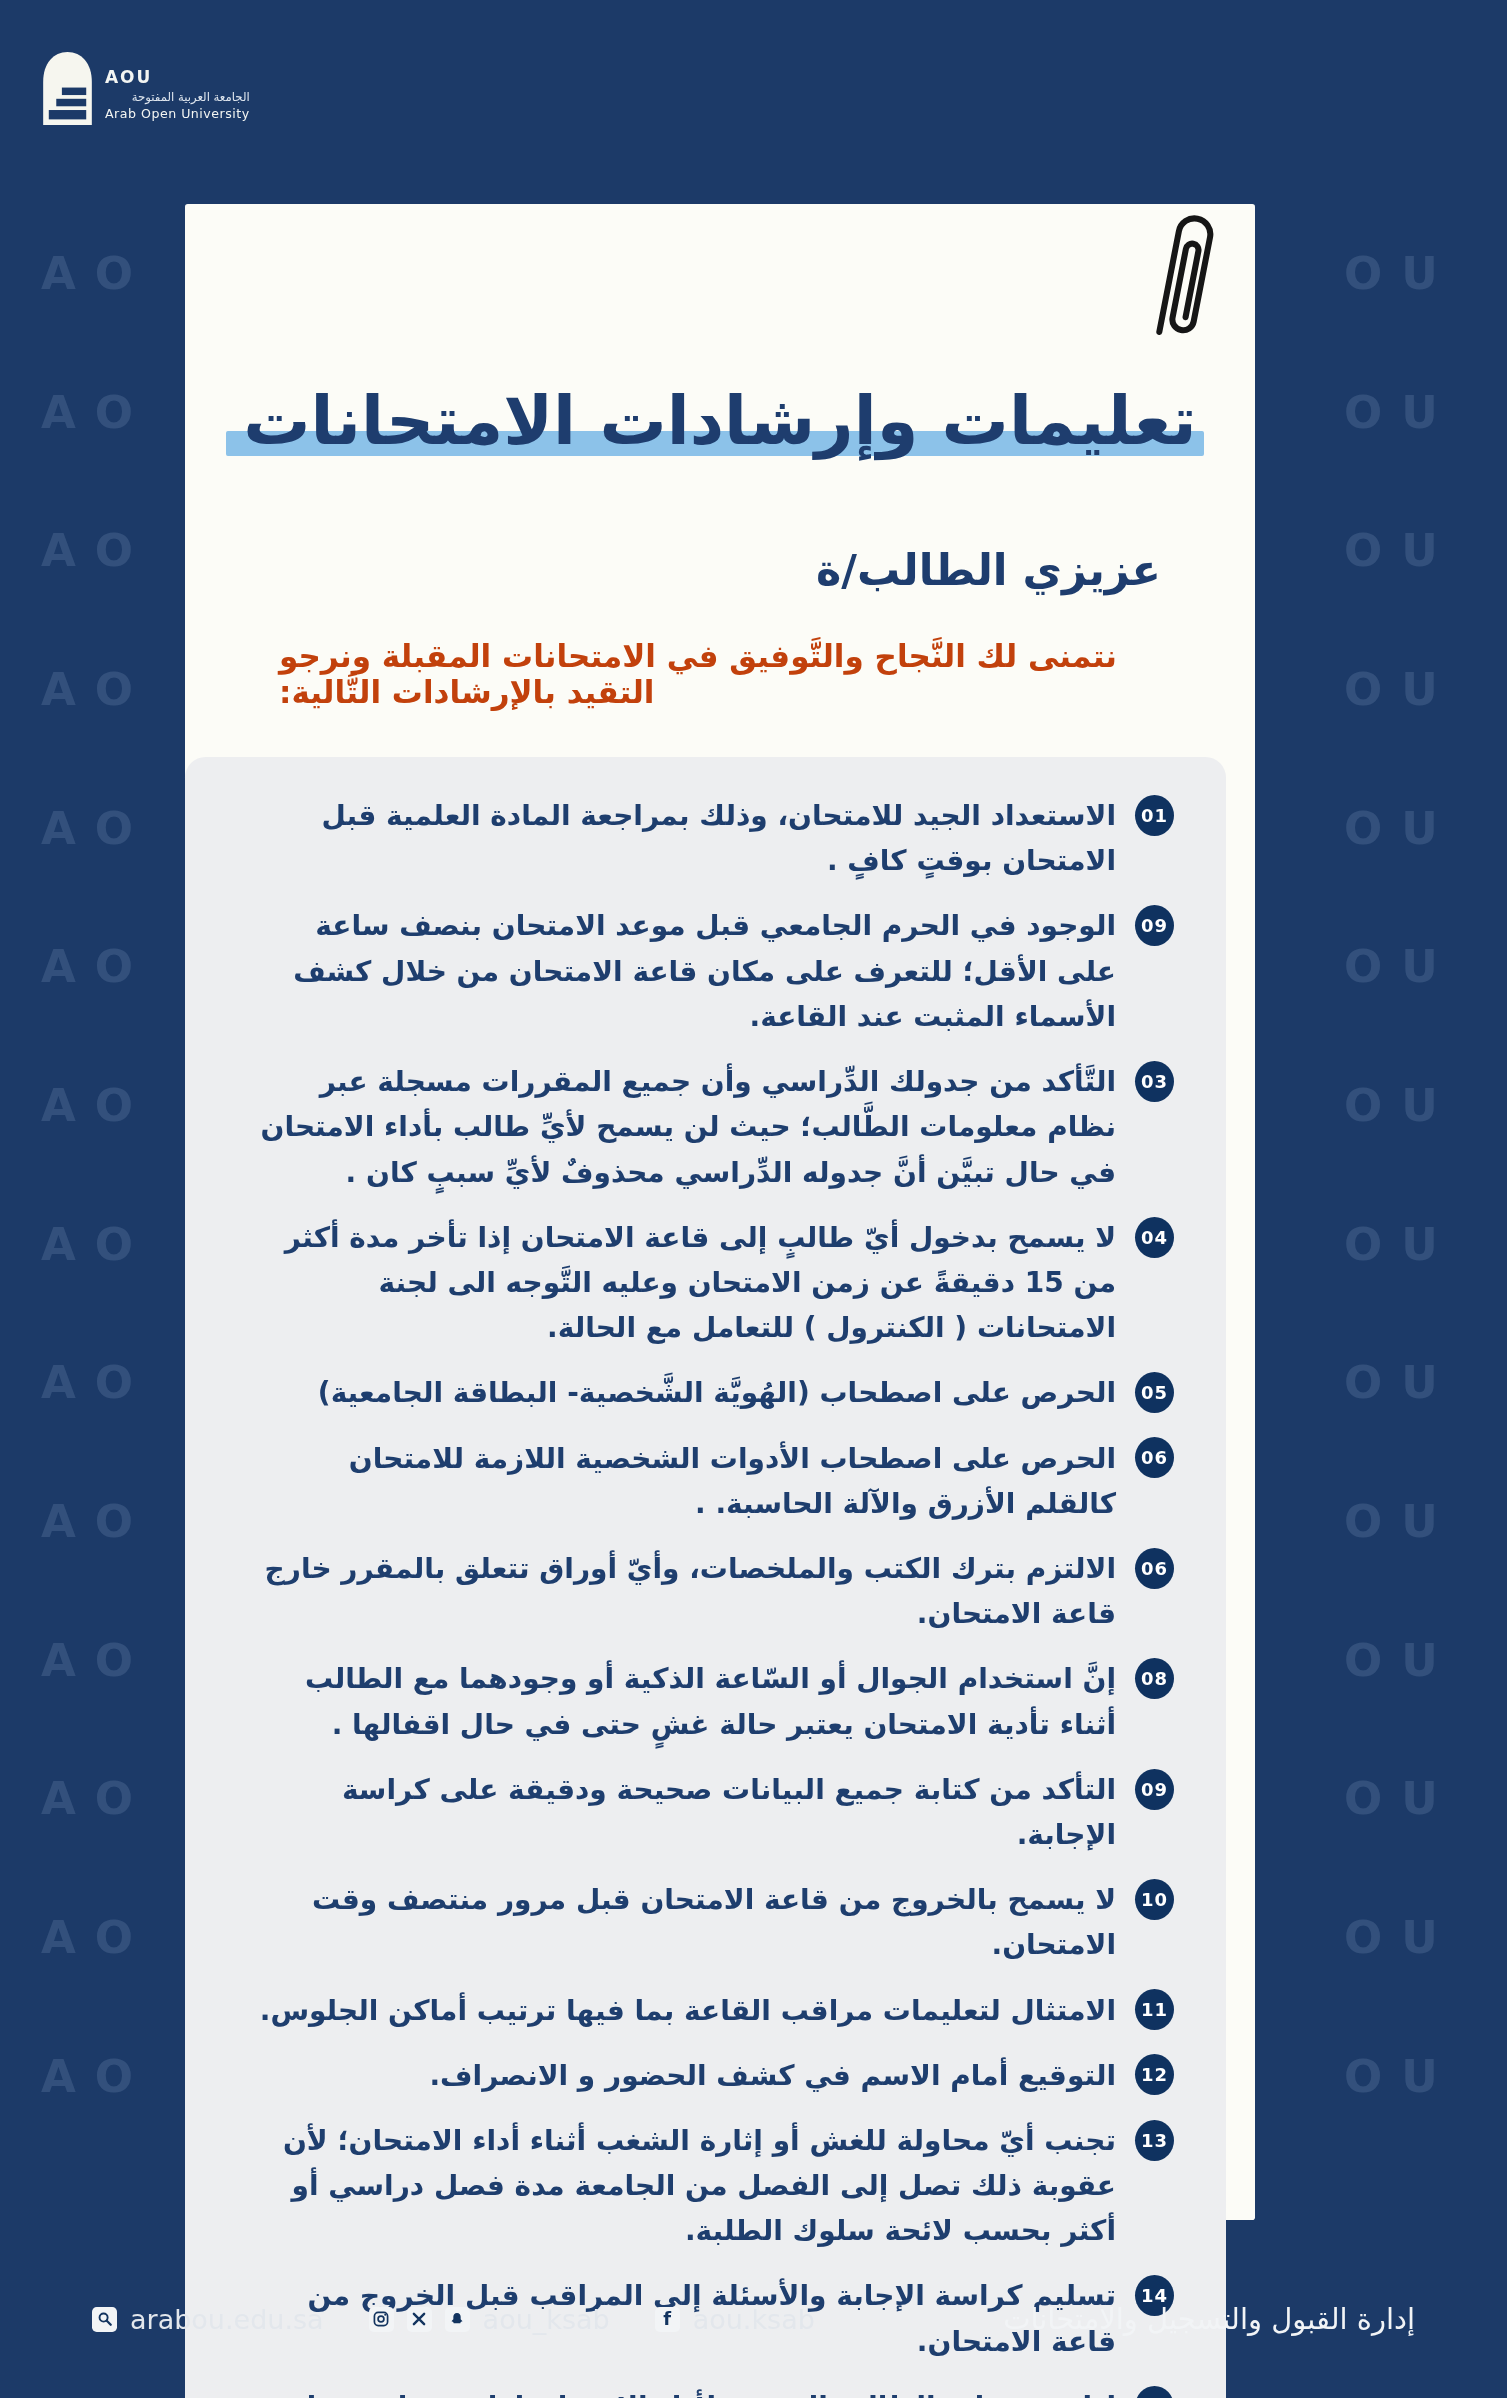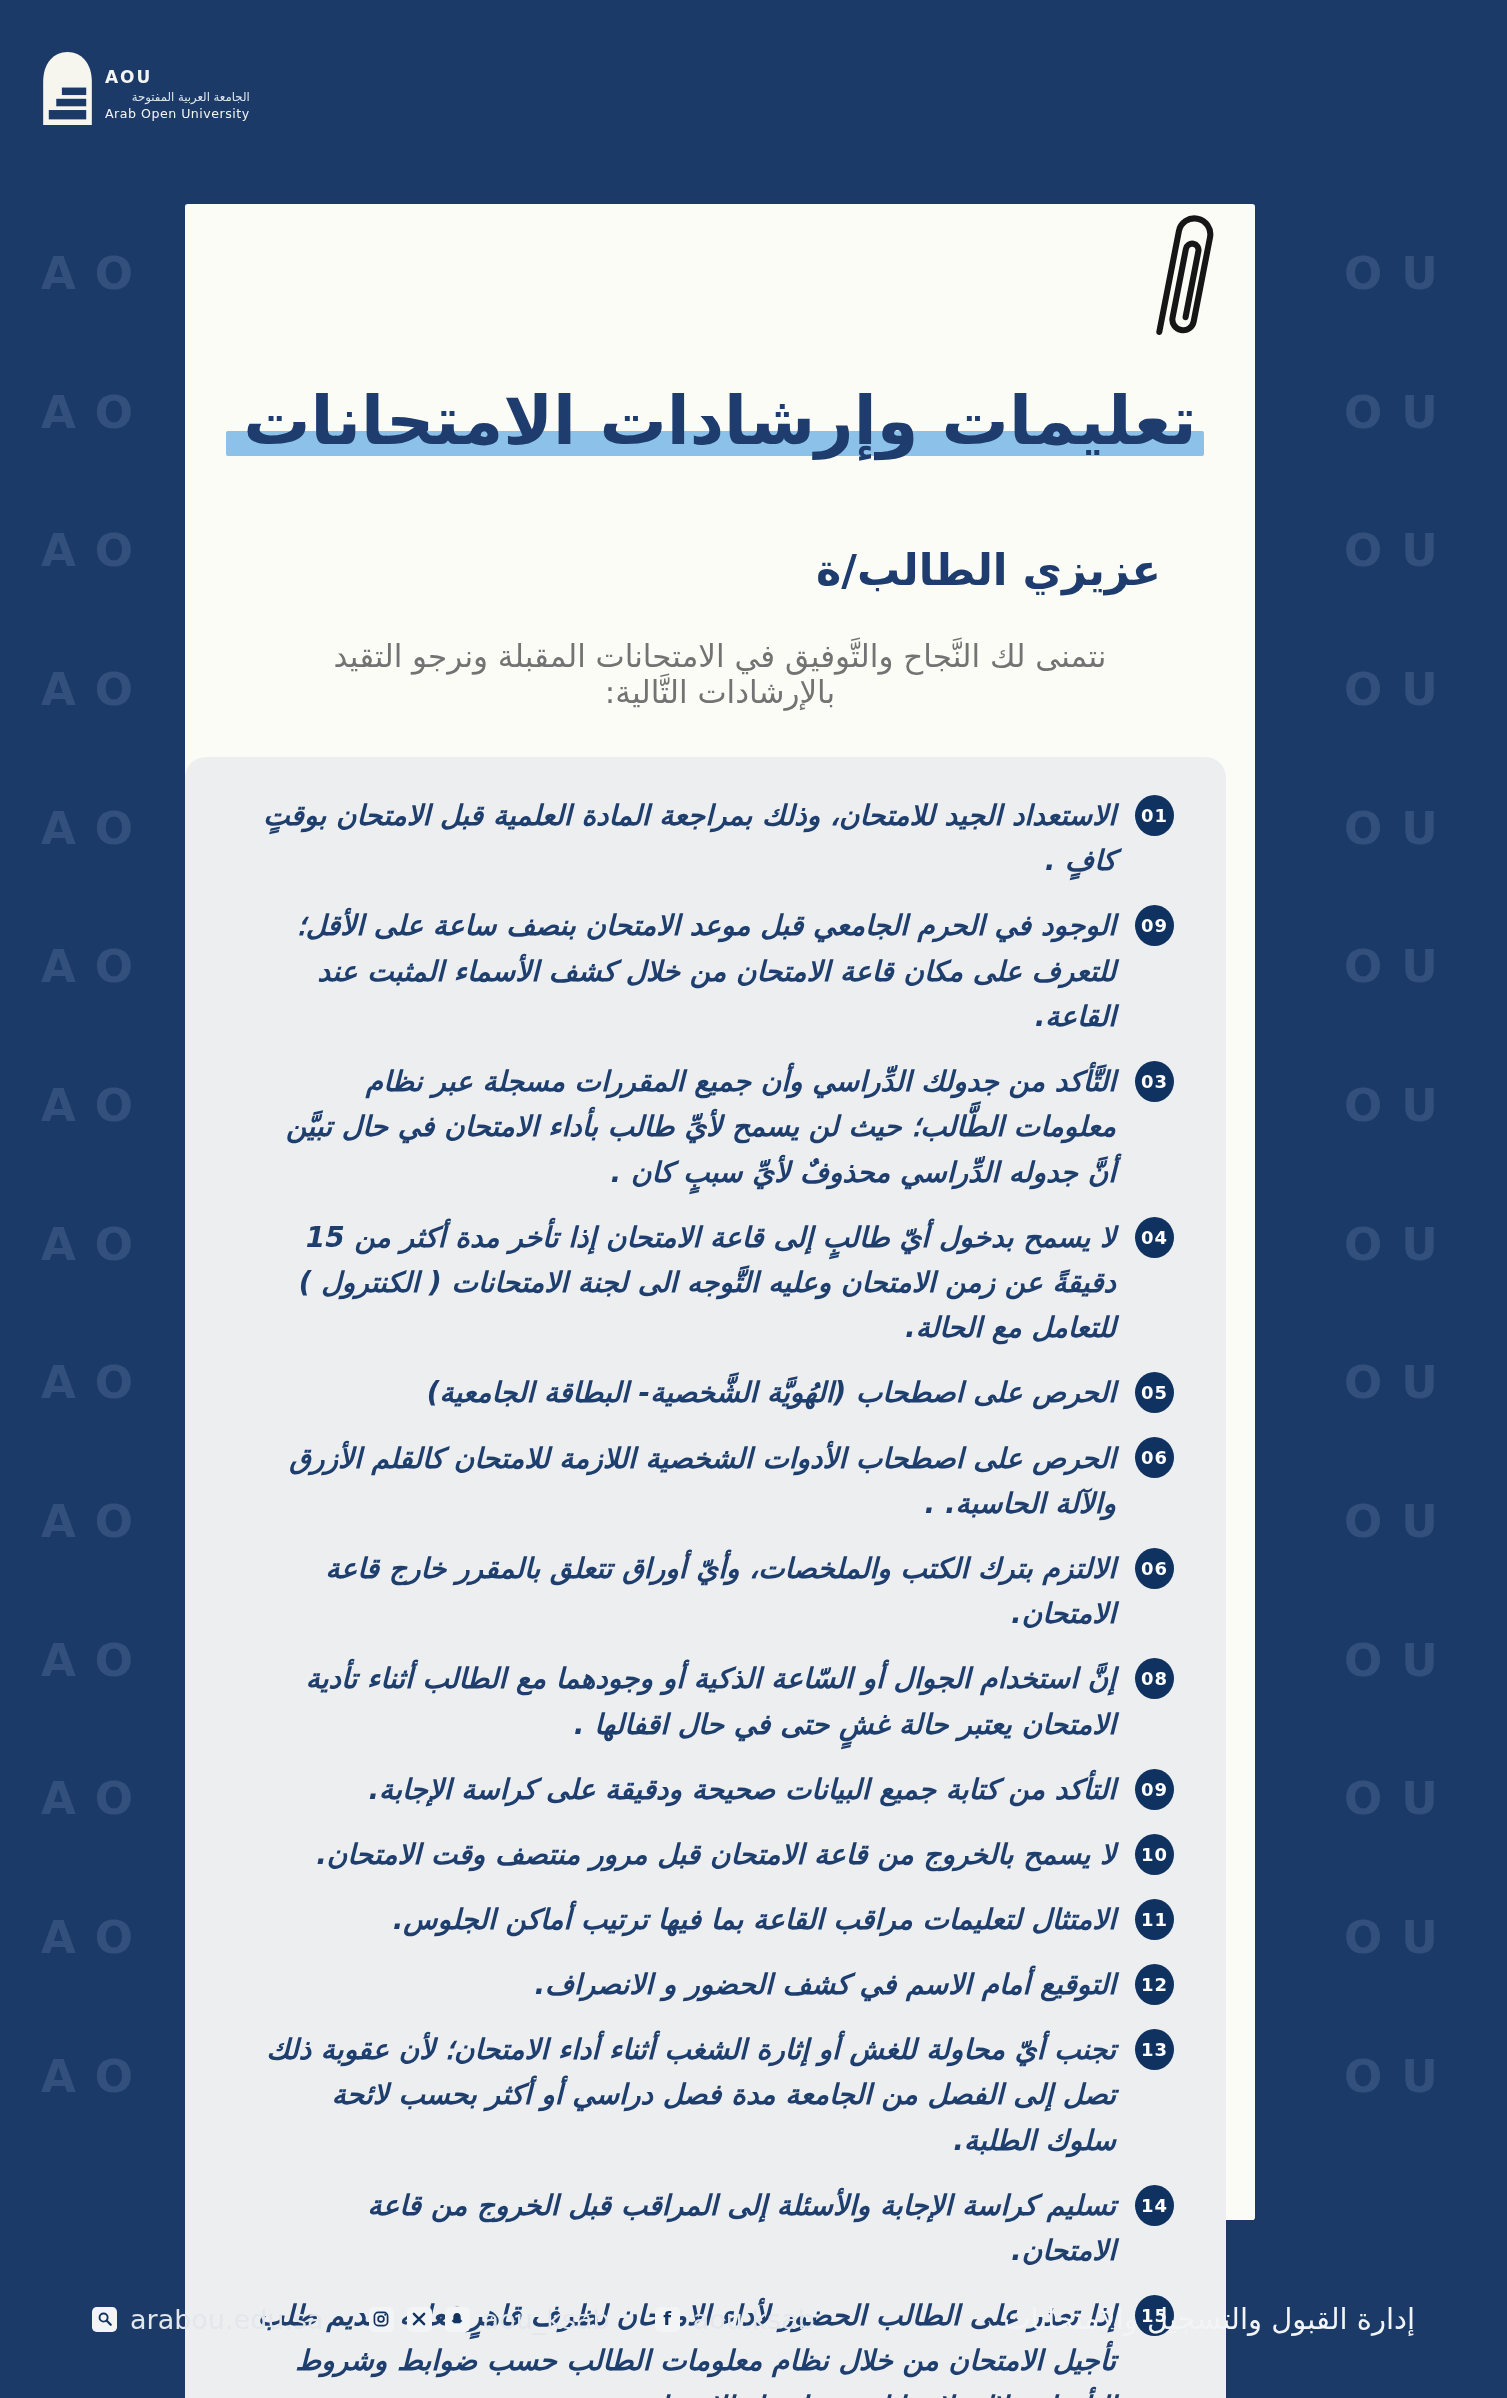--- a/index.html
+++ b/index.html
@@ -38,42 +38,42 @@
   .hl::before{
     content:"";position:absolute;left:-17px;right:-7.5px;bottom:7.5px;height:25px;
     background:#8cc2e9;z-index:0;border-radius:1.9px;
   }
   .hl span{position:relative;z-index:1;}
   .greeting{
     direction:rtl;text-align:right;padding:0 94px;
     margin-top:81px;font-size:43px;font-weight:700;color:#1e3d6e;
   }
   .intro{
-    direction:rtl;text-align:center;padding:0 94px;
-    margin-top:43px;font-size:31px;font-weight:400;color:#737373;
+    direction:rtl;text-align:left;padding:0 94px;
+    margin-top:43px;font-size:31px;font-weight:700;color:#c2410c;
   }
   
   .panel{
     direction:rtl;box-sizing:border-box;
     width:1041px;margin:47px 56px 0 auto;
     background:#edeef0;border-radius:20.6px;
     padding:36px 52px 39px 70px;
     display:flex;flex-direction:column;gap:19.7px;
   }
   .item{display:flex;align-items:flex-start;gap:19px;}
   .badge{
     flex:0 0 auto;width:39px;height:41px;border-radius:50%;
     background:#0f3260;color:#ffffff;
     font-size:18px;font-weight:700;letter-spacing:0.9px;
     display:flex;align-items:center;justify-content:center;
     direction:ltr;margin-top:1.9px;
   }
   .item-text{
     flex:1;font-size:28px;font-weight:700;color:#1e3e6e;
-    line-height:1.62;text-align:right;font-style:italic;
+    line-height:1.62;text-align:right;
   }
   
   .footer{
     position:absolute;left:0;right:0;top:2286px;height:66px;
     display:flex;align-items:center;justify-content:space-between;
     padding:0 92px;box-sizing:border-box;
   }
   .footer-left{display:flex;align-items:center;gap:15px;color:#e3e7ec;font-size:27px;}
   .footer-left .grp{display:flex;align-items:center;gap:13px;}
   .footer-left .sep{width:15px;}

